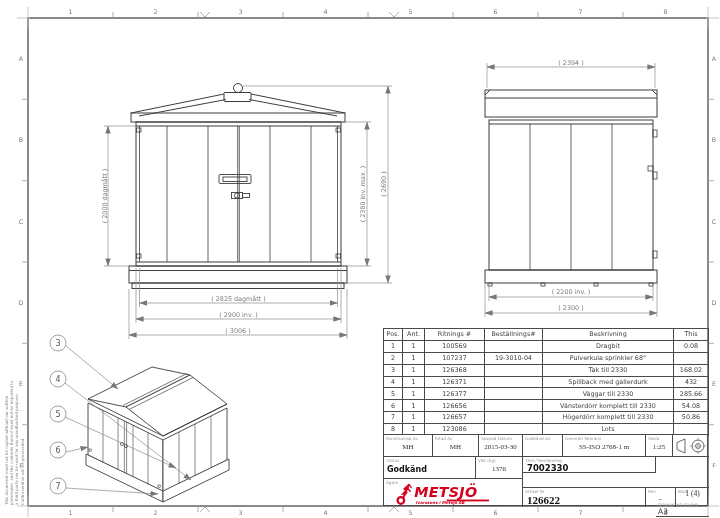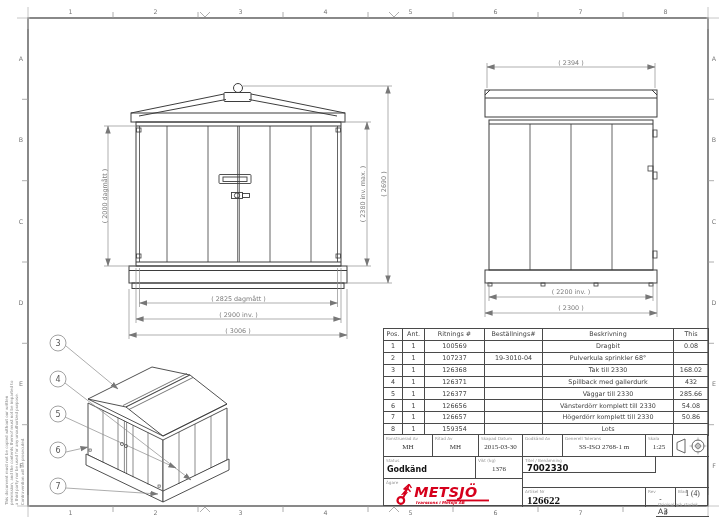--- a/index.html
+++ b/index.html
@@ -280,21 +280,21 @@
     <td>7</td>
     <td>1</td>
     <td>126657</td>
     <td></td>
     <td>Högerdörr komplett till 2330</td>
     <td>50.86</td>
   </tr>
   <tr>
     <td>8</td>
     <td>1</td>
-    <td>159354</td>
+    <td>123086</td>
     <td></td>
     <td>Lots</td>
     <td></td>
   </tr>
 </tbody>
     </table>
 
 <div id="title-block">
   <div class="tb-cell" style="left:0;top:0;width:49px;height:22px;">
     <span class="tb-label">Konstruerad Av</span>

